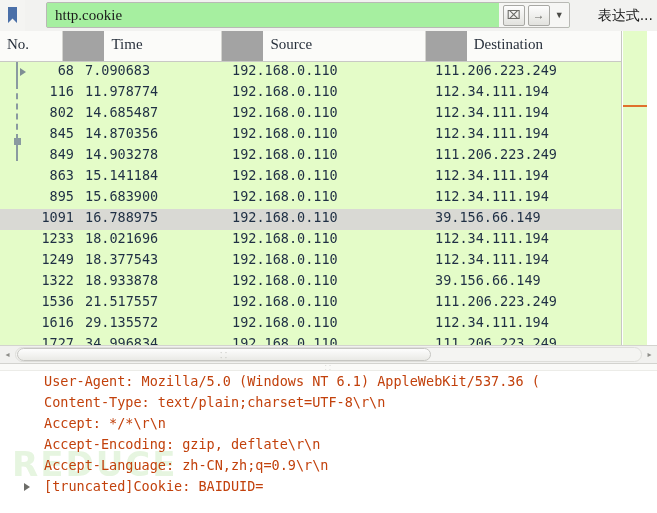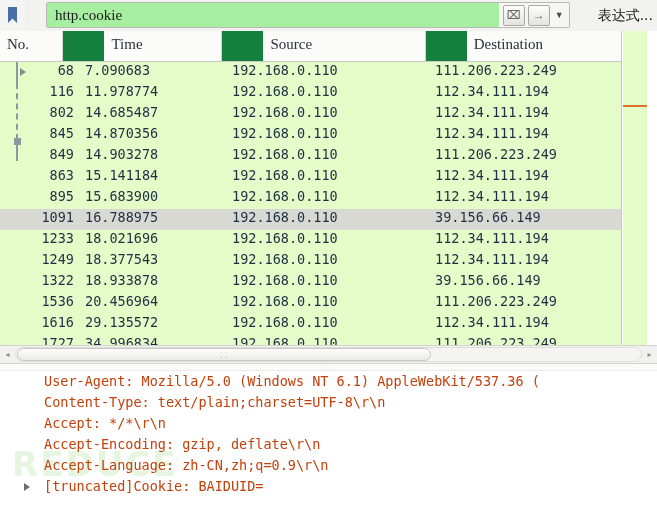--- a/index.html
+++ b/index.html
@@ -107,21 +107,21 @@
     left: 0; top: 31px;
     width: 622px; height: 314px;
     box-sizing: border-box;
     border-right: 1px solid #c7c7c3;
     background: #e4fcc8;
     overflow: hidden;
   }
   #col-header {
     display: flex;
     height: 31px;
-    background: #15803d;
+    background: #a3a3a3;
     border-bottom: 1px solid #c9c9c5;
     box-sizing: border-box;
     gap: 41px;
   }
   .col-head {
     box-sizing: border-box;
     border-right: 1px solid #d4d4d0;
     padding: 5px 0 0 7px;
     font-family: "Liberation Serif", serif;
     font-size: 15px;
@@ -395,21 +395,21 @@
         <div class="cell cell-dst">112.34.111.194</div>
       </div>
       <div class="prow">
         <div class="cell cell-no">1322</div>
         <div class="cell cell-time">18.933878</div>
         <div class="cell cell-src">192.168.0.110</div>
         <div class="cell cell-dst">39.156.66.149</div>
       </div>
       <div class="prow">
         <div class="cell cell-no">1536</div>
-        <div class="cell cell-time">20.456964</div>
+        <div class="cell cell-time">21.517557</div>
         <div class="cell cell-src">192.168.0.110</div>
         <div class="cell cell-dst">111.206.223.249</div>
       </div>
       <div class="prow">
         <div class="cell cell-no">1616</div>
         <div class="cell cell-time">29.135572</div>
         <div class="cell cell-src">192.168.0.110</div>
         <div class="cell cell-dst">112.34.111.194</div>
       </div>
       <div class="prow">

